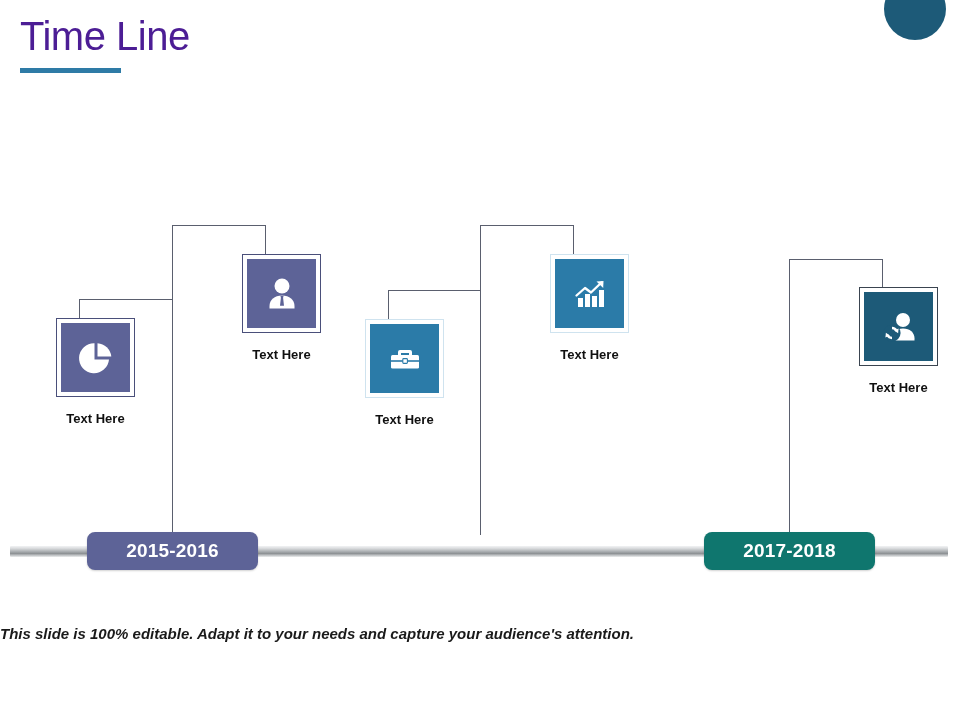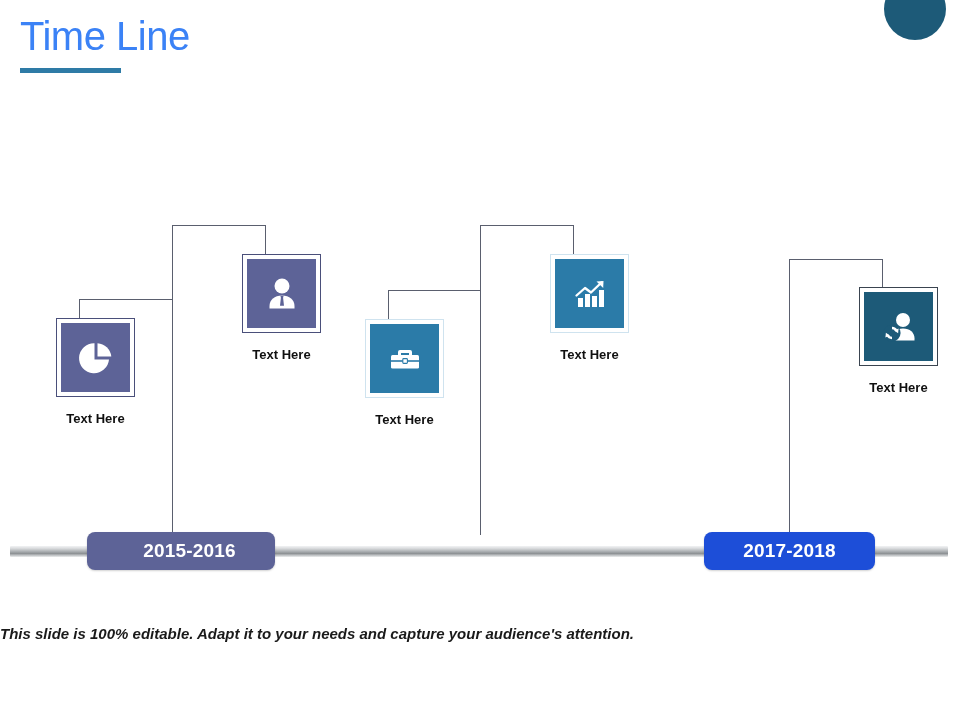--- a/index.html
+++ b/index.html
@@ -26,21 +26,21 @@
 
   
   #title-block {
     position: absolute;
     left: 20px;
     top: 12px;
   }
   #page-title {
     font-size: 40px;
     font-weight: 400;
-    color: #3b82f6;
+    color: #4c1d95;
     letter-spacing: -0.5px;
     line-height: 1.2;
     white-space: nowrap;
   }
   #title-underline {
     margin-top: 8px;
     width: 101px;
     height: 5px;
     background: #2e7ba6;
   }
@@ -133,23 +133,23 @@
     align-items: center;
     justify-content: center;
     box-shadow: 0 1px 2px rgba(0,0,0,0.18);
   }
   .year-badge span {
     font-size: 19px;
     font-weight: bold;
     color: #ffffff;
     letter-spacing: 0.2px;
   }
-  .badge-purple { background: #5d6397; padding-left: 17px; }
+  .badge-purple { background: #5d6397; }
   .badge-blue   { background: #2b7ba8; }
-  .badge-teal   { background: #1d4ed8; }
+  .badge-teal   { background: #0f766e; }
 
   
   #caption {
     position: absolute;
     left: 0;
     top: 625px;
     width: 960px;
     text-align: left;
     font-size: 15px;
     font-style: italic;

